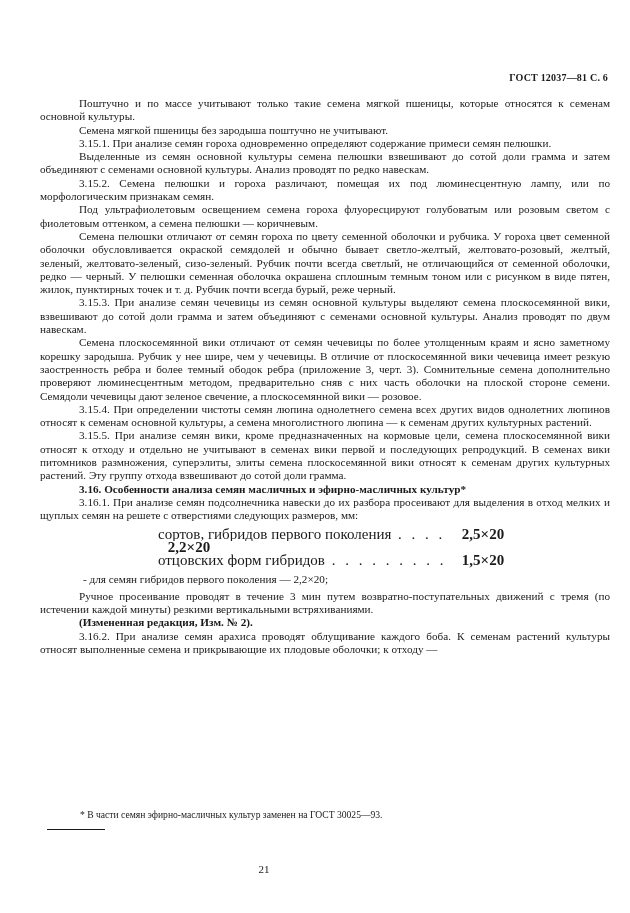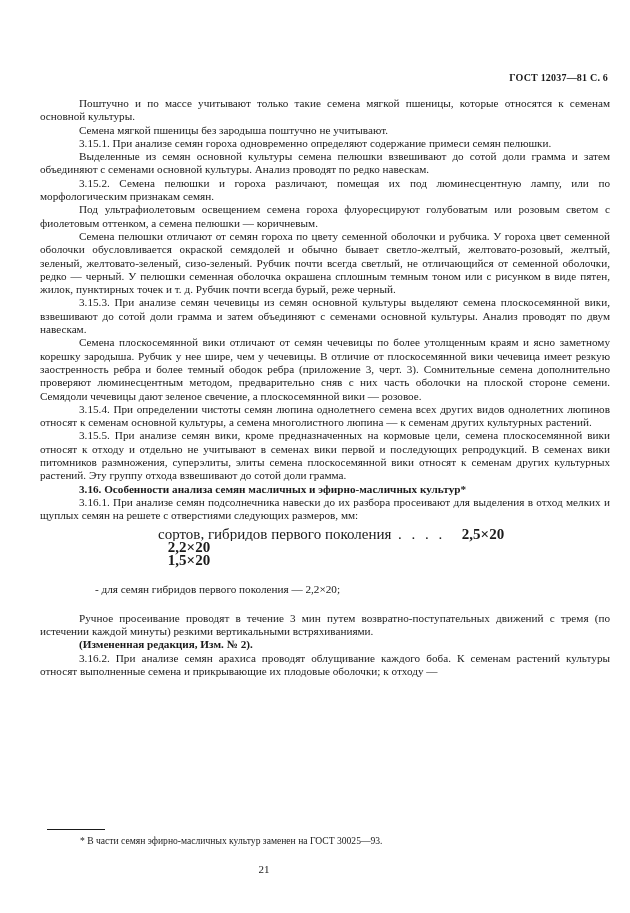--- a/index.html
+++ b/index.html
@@ -2,28 +2,28 @@
 <html><head>
 <meta charset="utf-8">
 <style>
   html, body { margin: 0; padding: 0; background: #ffffff; }
   body { width: 630px; height: 913px; position: relative; overflow: hidden;
          font-family: "Liberation Serif", "DejaVu Serif", serif; color: #1a1a1a; }
   .header { position: absolute; top: 72px; right: 22px; font-weight: bold; font-size: 10px; letter-spacing: 0.2px; }
   .page { position: absolute; left: 40px; top: 97px; width: 570px; font-size: 11.2px; line-height: 13.3px; }
   .p { text-align: justify; text-indent: 39px; margin: 0; }
   .b { font-weight: bold; }
-  .list-line { margin: 16px; padding-left: 39px; }
+  .list-line { margin: 4px; padding-left: 39px; }
   .sieve { margin: 5px 0 6px 118px; font-size: 15px; line-height: 13px; }
   .sieve-row { display: flex; width: 350px; }
   .sieve-row .lbl { flex: 1; overflow: hidden; white-space: nowrap; }
   .sieve-row .lbl::after { content: " . . . . . . . . . . . . . . . . . . . . . . . . . . . . . . . . ."; letter-spacing: 3px; }
   .sieve-row .val { width: 50px; text-align: center; padding-left: 6px; font-weight: bold; }
   .footnote-rule { position: absolute; left: 47px; top: 829px; width: 58px; border-top: 1px solid #1a1a1a; }
-  .footnote { position: absolute; left: 80px; top: 835px; font-size: 9.6px; }
+  .footnote { position: absolute; left: 80px; top: 809px; font-size: 9.6px; }
   .pagenum { position: absolute; left: 0; width: 528px; text-align: center; top: 863px; font-size: 11px; }
 </style>
 </head>
 <body>
 
 <div class="header">ГОСТ 12037—81 С. 6</div>
 
 <div class="page">
   <p class="p">Поштучно и по массе учитывают только такие семена мягкой пшеницы, которые относятся к семенам основной культуры.</p>
   <p class="p">Семена мягкой пшеницы без зародыша поштучно не учитывают.</p>
@@ -41,20 +41,21 @@
 
   <div class="sieve">
     <div class="sieve-row">
       <span class="lbl">сортов, гибридов первого поколения</span>
       <span class="val">2,5×20</span>
     </div>
     <div class="sieve-row">
       <span class="val">2,2×20</span>
     </div>
     <div class="sieve-row">
+      <span class="lbl">отцовских форм гибридов</span>
       <span class="val">1,5×20</span>
     </div>
   </div>
 
   <p class="list-line">- для семян гибридов первого поколения — 2,2×20;</p>
   <p class="p">Ручное просеивание проводят в течение 3 мин путем возвратно-поступательных движений с тремя (по истечении каждой минуты) резкими вертикальными встряхиваниями.</p>
   <p class="p b">(Измененная редакция, Изм. № 2).</p>
   <p class="p">3.16.2. При анализе семян арахиса проводят облущивание каждого боба. К семенам растений культуры относят выполненные семена и прикрывающие их плодовые оболочки; к отходу —</p>
 </div>
 

